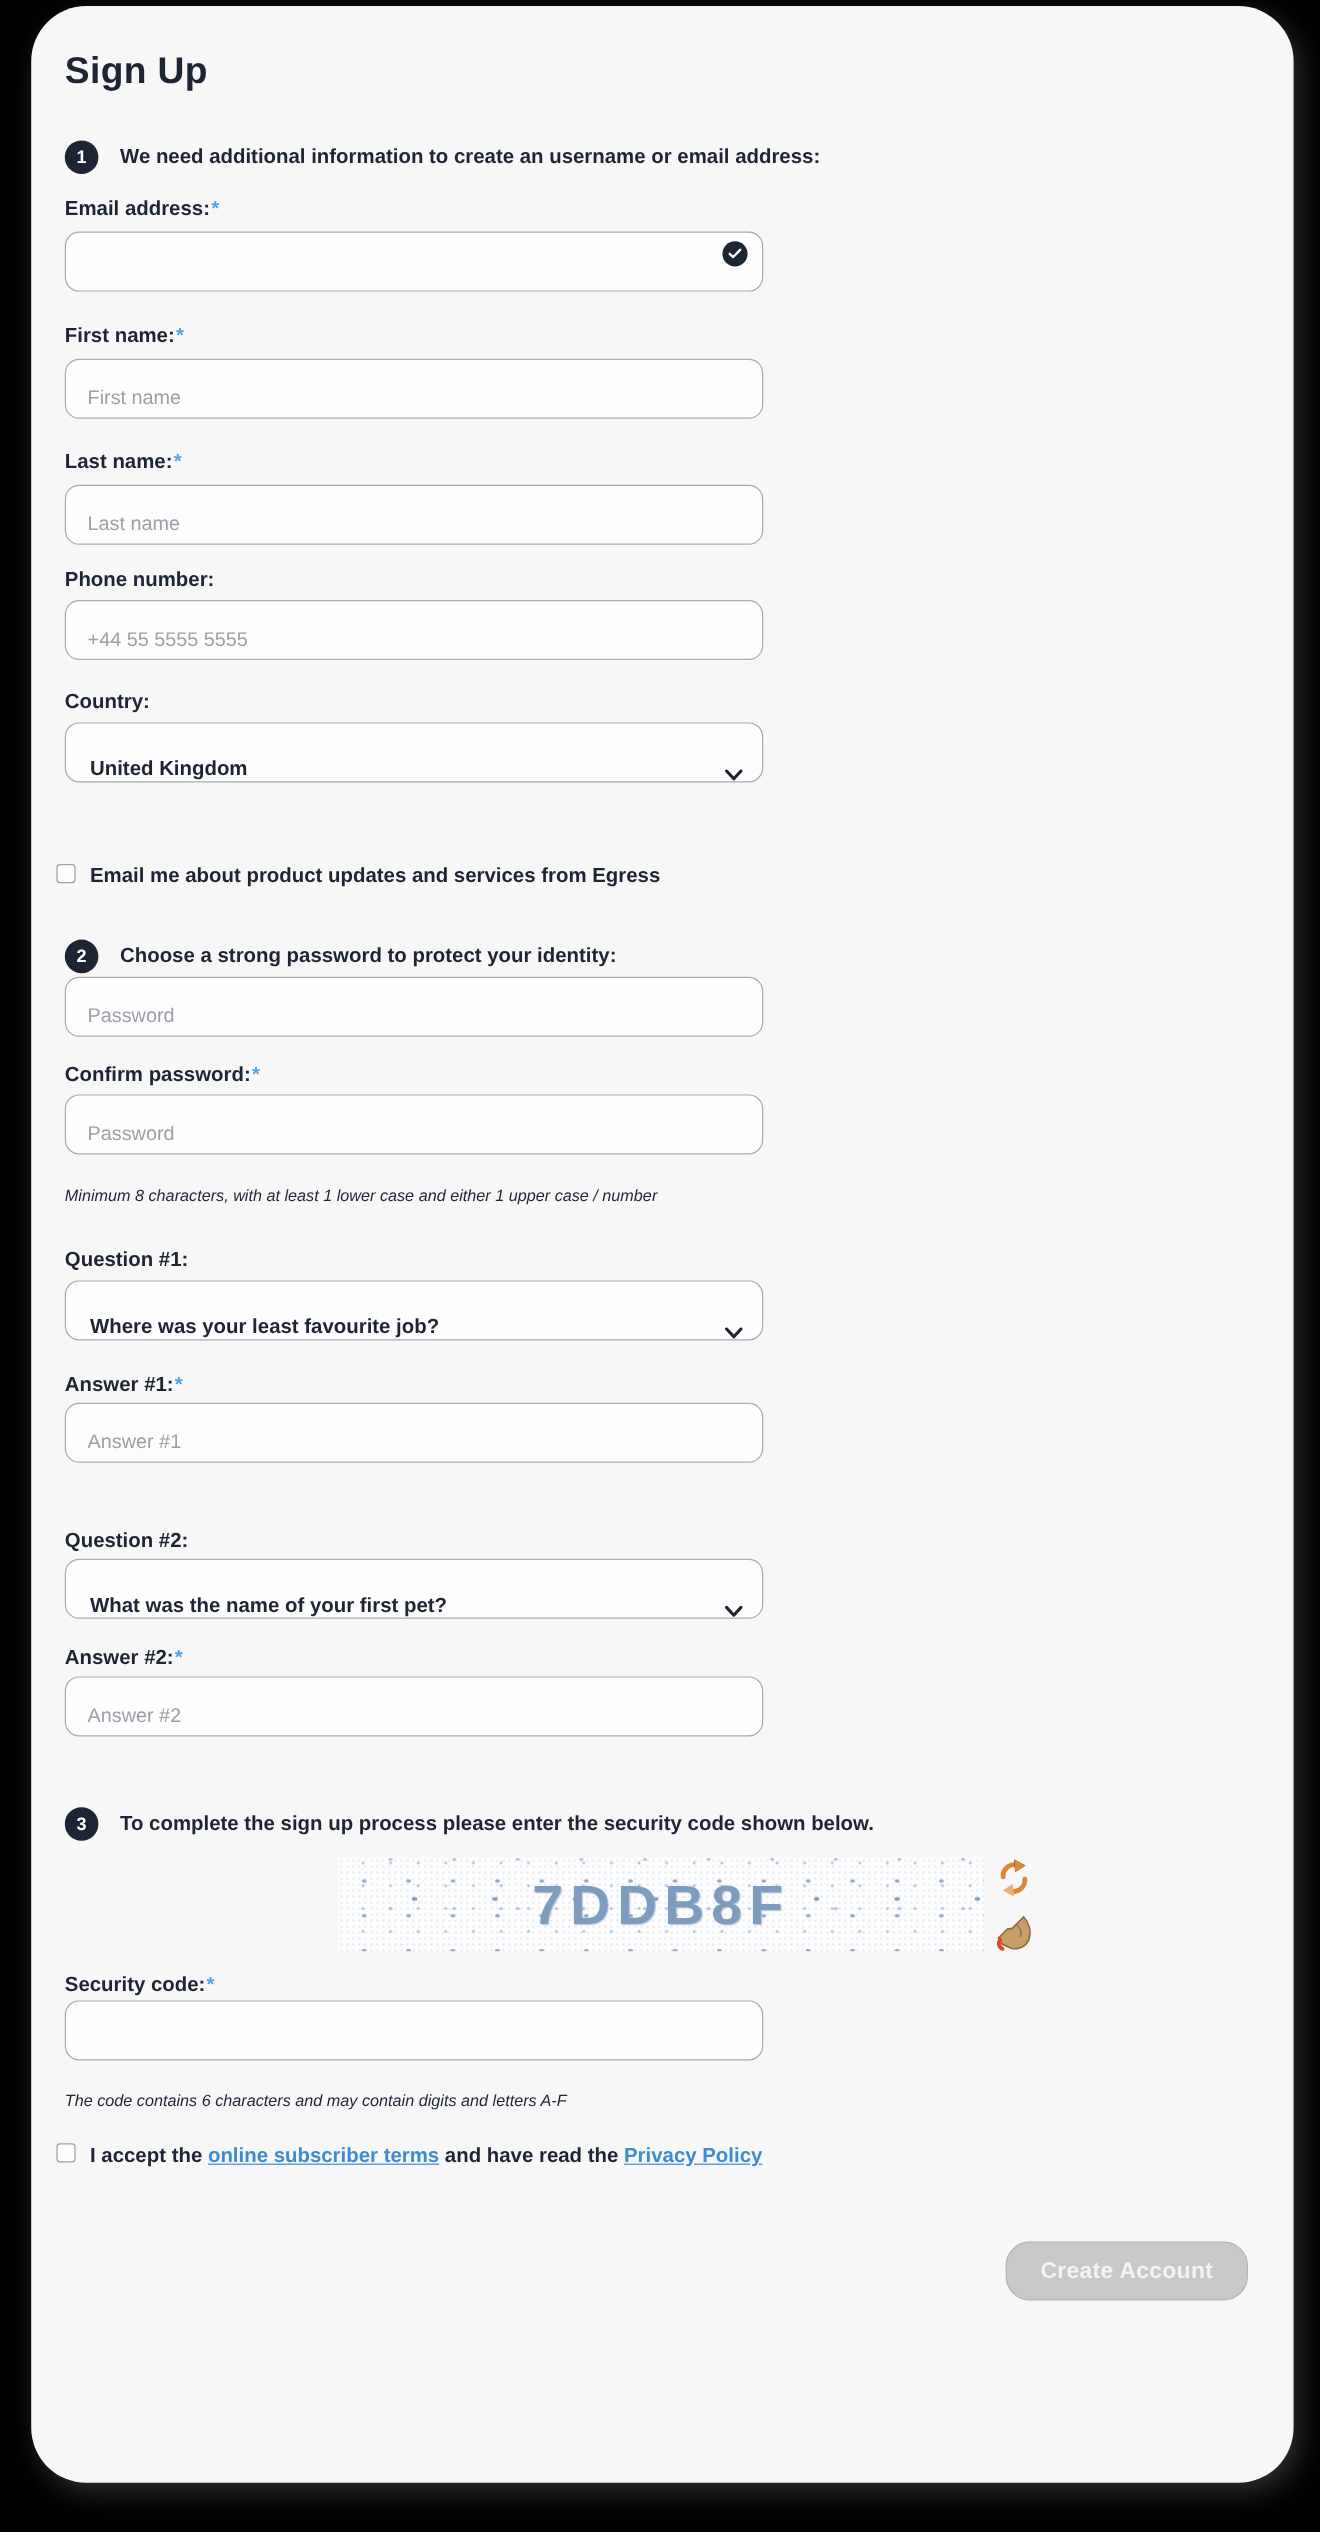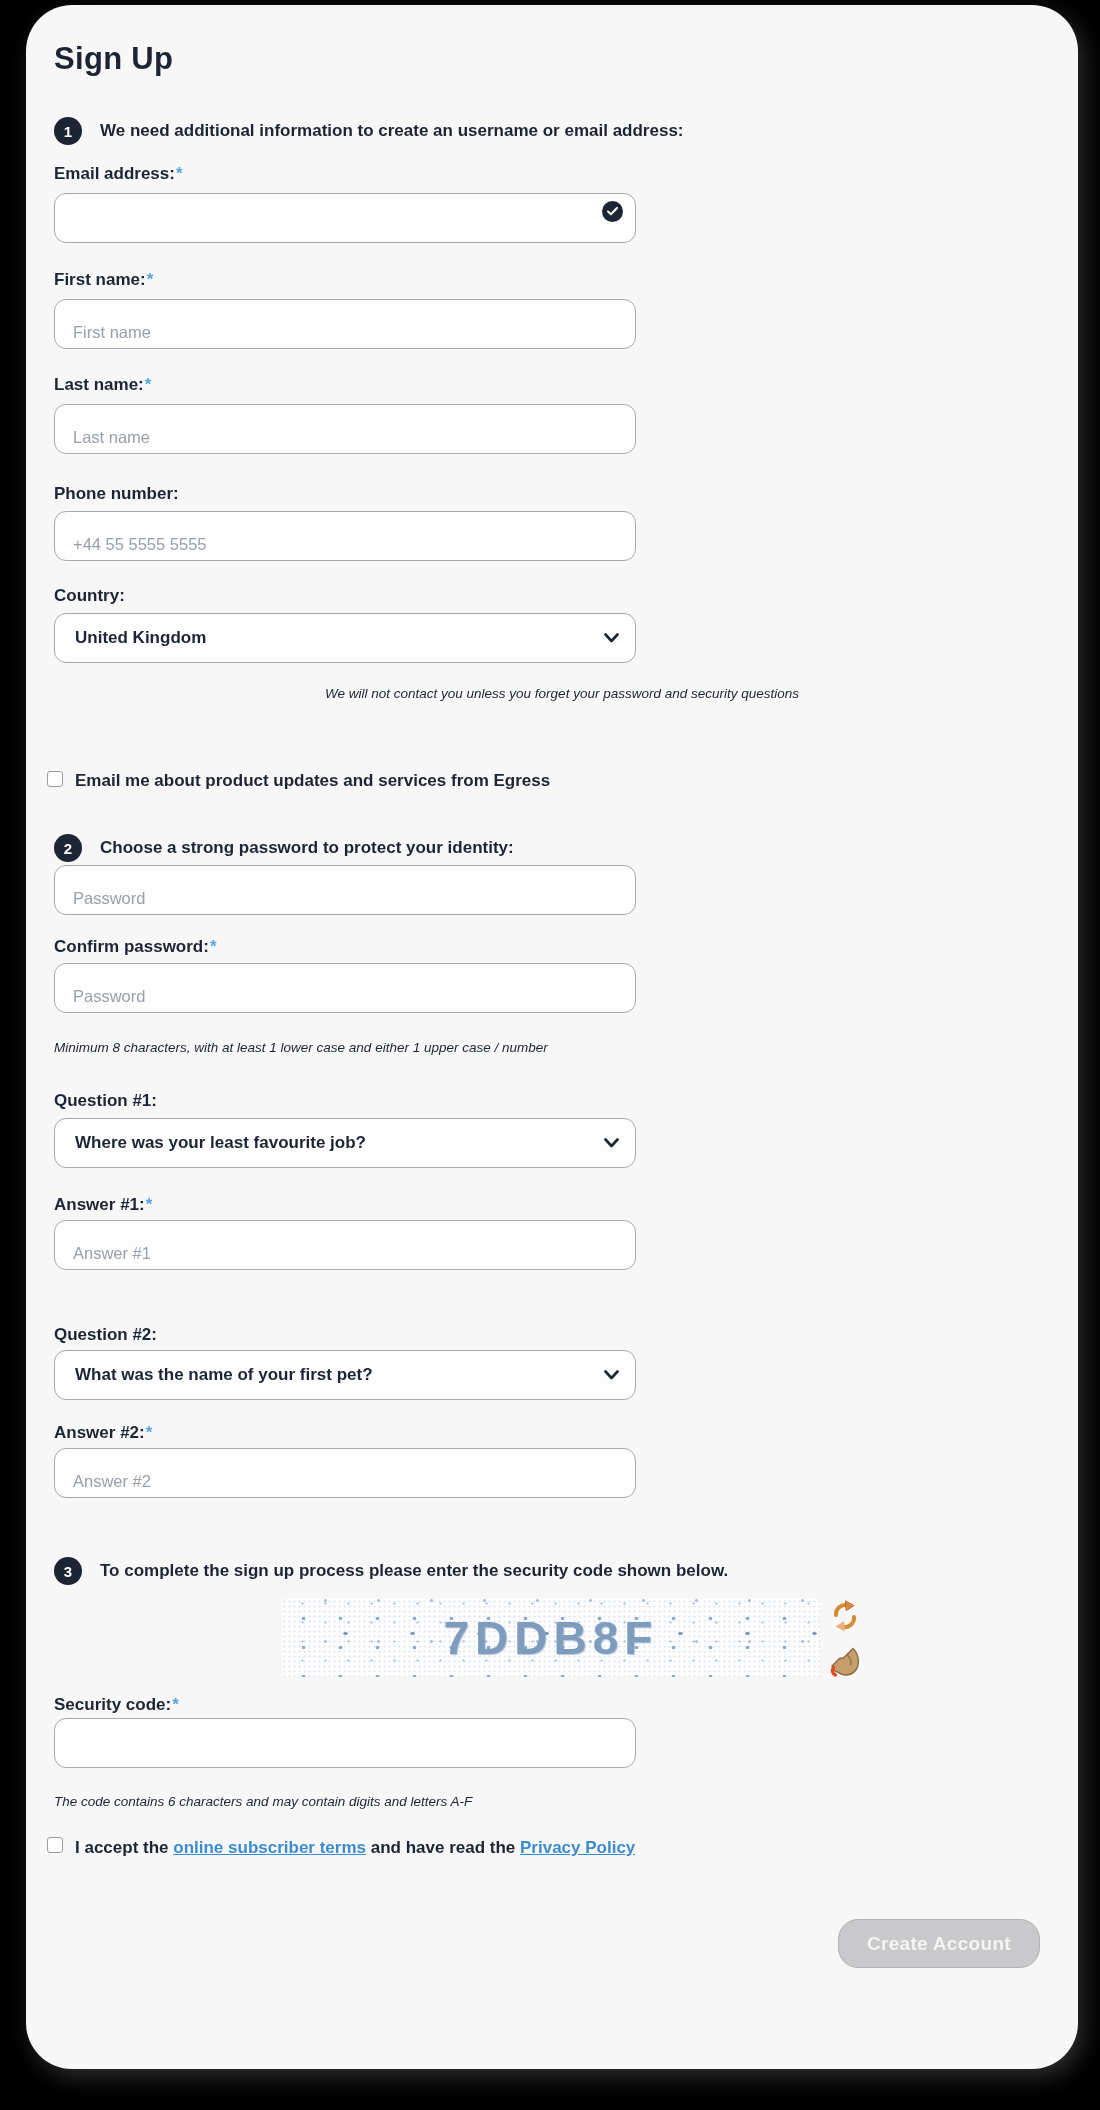--- a/index.html
+++ b/index.html
@@ -65,21 +65,21 @@
   }
   .field::placeholder{color:var(--placeholder_gray);font-weight:400;opacity:1;}
   .input-wrap{position:relative;width:582px;}
   .valid-badge{
     position:absolute;right:13px;top:8px;
     width:21px;height:21px;border-radius:50%;
     background:var(--badge_bg);
     display:flex;align-items:center;justify-content:center;
   }
   .selectbox{
-    display:flex;align-items:center;justify-content:space-between;
+    display:flex;align-items:flex-end;justify-content:space-between;
     padding:0 16px 0 20px;cursor:default;
   }
   .selectbox .sel-val{font-size:17px;font-weight:600;color:var(--navy);}
   .note{
     font-size:13.5px;font-style:italic;font-weight:400;color:var(--navy);
     line-height:18px;text-align:center;margin-left:58px;width:900px;
   }
   .hint{
     font-size:13.5px;font-style:italic;font-weight:400;color:var(--navy);
     line-height:18px;
@@ -130,21 +130,21 @@
     font-size:19px;font-weight:700;font-family:inherit;
     letter-spacing:.3px;
     margin-left:20px;
   }
   
   .mt-step1{margin-top:38px;}
   .mt-lbl-email{margin-top:17px;}
   .mt-input{margin-top:8px;}
   .mt-lbl-first{margin-top:25px;}
   .mt-lbl-last{margin-top:24px;}
-  .mt-lbl-phone{margin-top:28px;}
+  .mt-lbl-phone{margin-top:17px;}
   .mt-input-sm{margin-top:6px;}
   .mt-lbl-country{margin-top:23px;}
   .mt-note{margin-top:22px;}
   .mt-optin{margin-top:66px;}
   .mt-step2{margin-top:41px;}
   .mt-lbl-pass{margin-top:24px;}
   .mt-input-xs{margin-top:3px;}
   .mt-lbl-confirm{margin-top:20px;}
   .mt-input-5{margin-top:5px;}
   .mt-hint{margin-top:26px;}
@@ -194,21 +194,20 @@
     <input class="field mt-input-sm" type="text" placeholder="+44 55 5555 5555" style="">
 
     <div class="lbl mt-lbl-country">Country:</div>
     <div class="selectbox mt-input-sm">
       <span class="sel-val">United Kingdom</span>
       <svg class="chev" width="15" height="10" viewBox="0 0 15 10">
           <path d="M1.5 1.5 L7.5 8 L13.5 1.5" stroke="#1d2433" stroke-width="2.6" fill="none" stroke-linecap="round" stroke-linejoin="round"></path>
         </svg>
     </div>
 
-    <div class="note mt-note">We will not contact you unless you forget your password and security questions</div>
 
     <div class="check-row mt-optin">
       <span class="checkbox"></span>
       <span class="check-label">Email me about product updates and services from Egress</span>
     </div>
 
     <div class="step-row mt-step2">
       <span class="badge">2</span>
       <span class="step-text">Choose a strong password to protect your identity:</span>
     </div>

